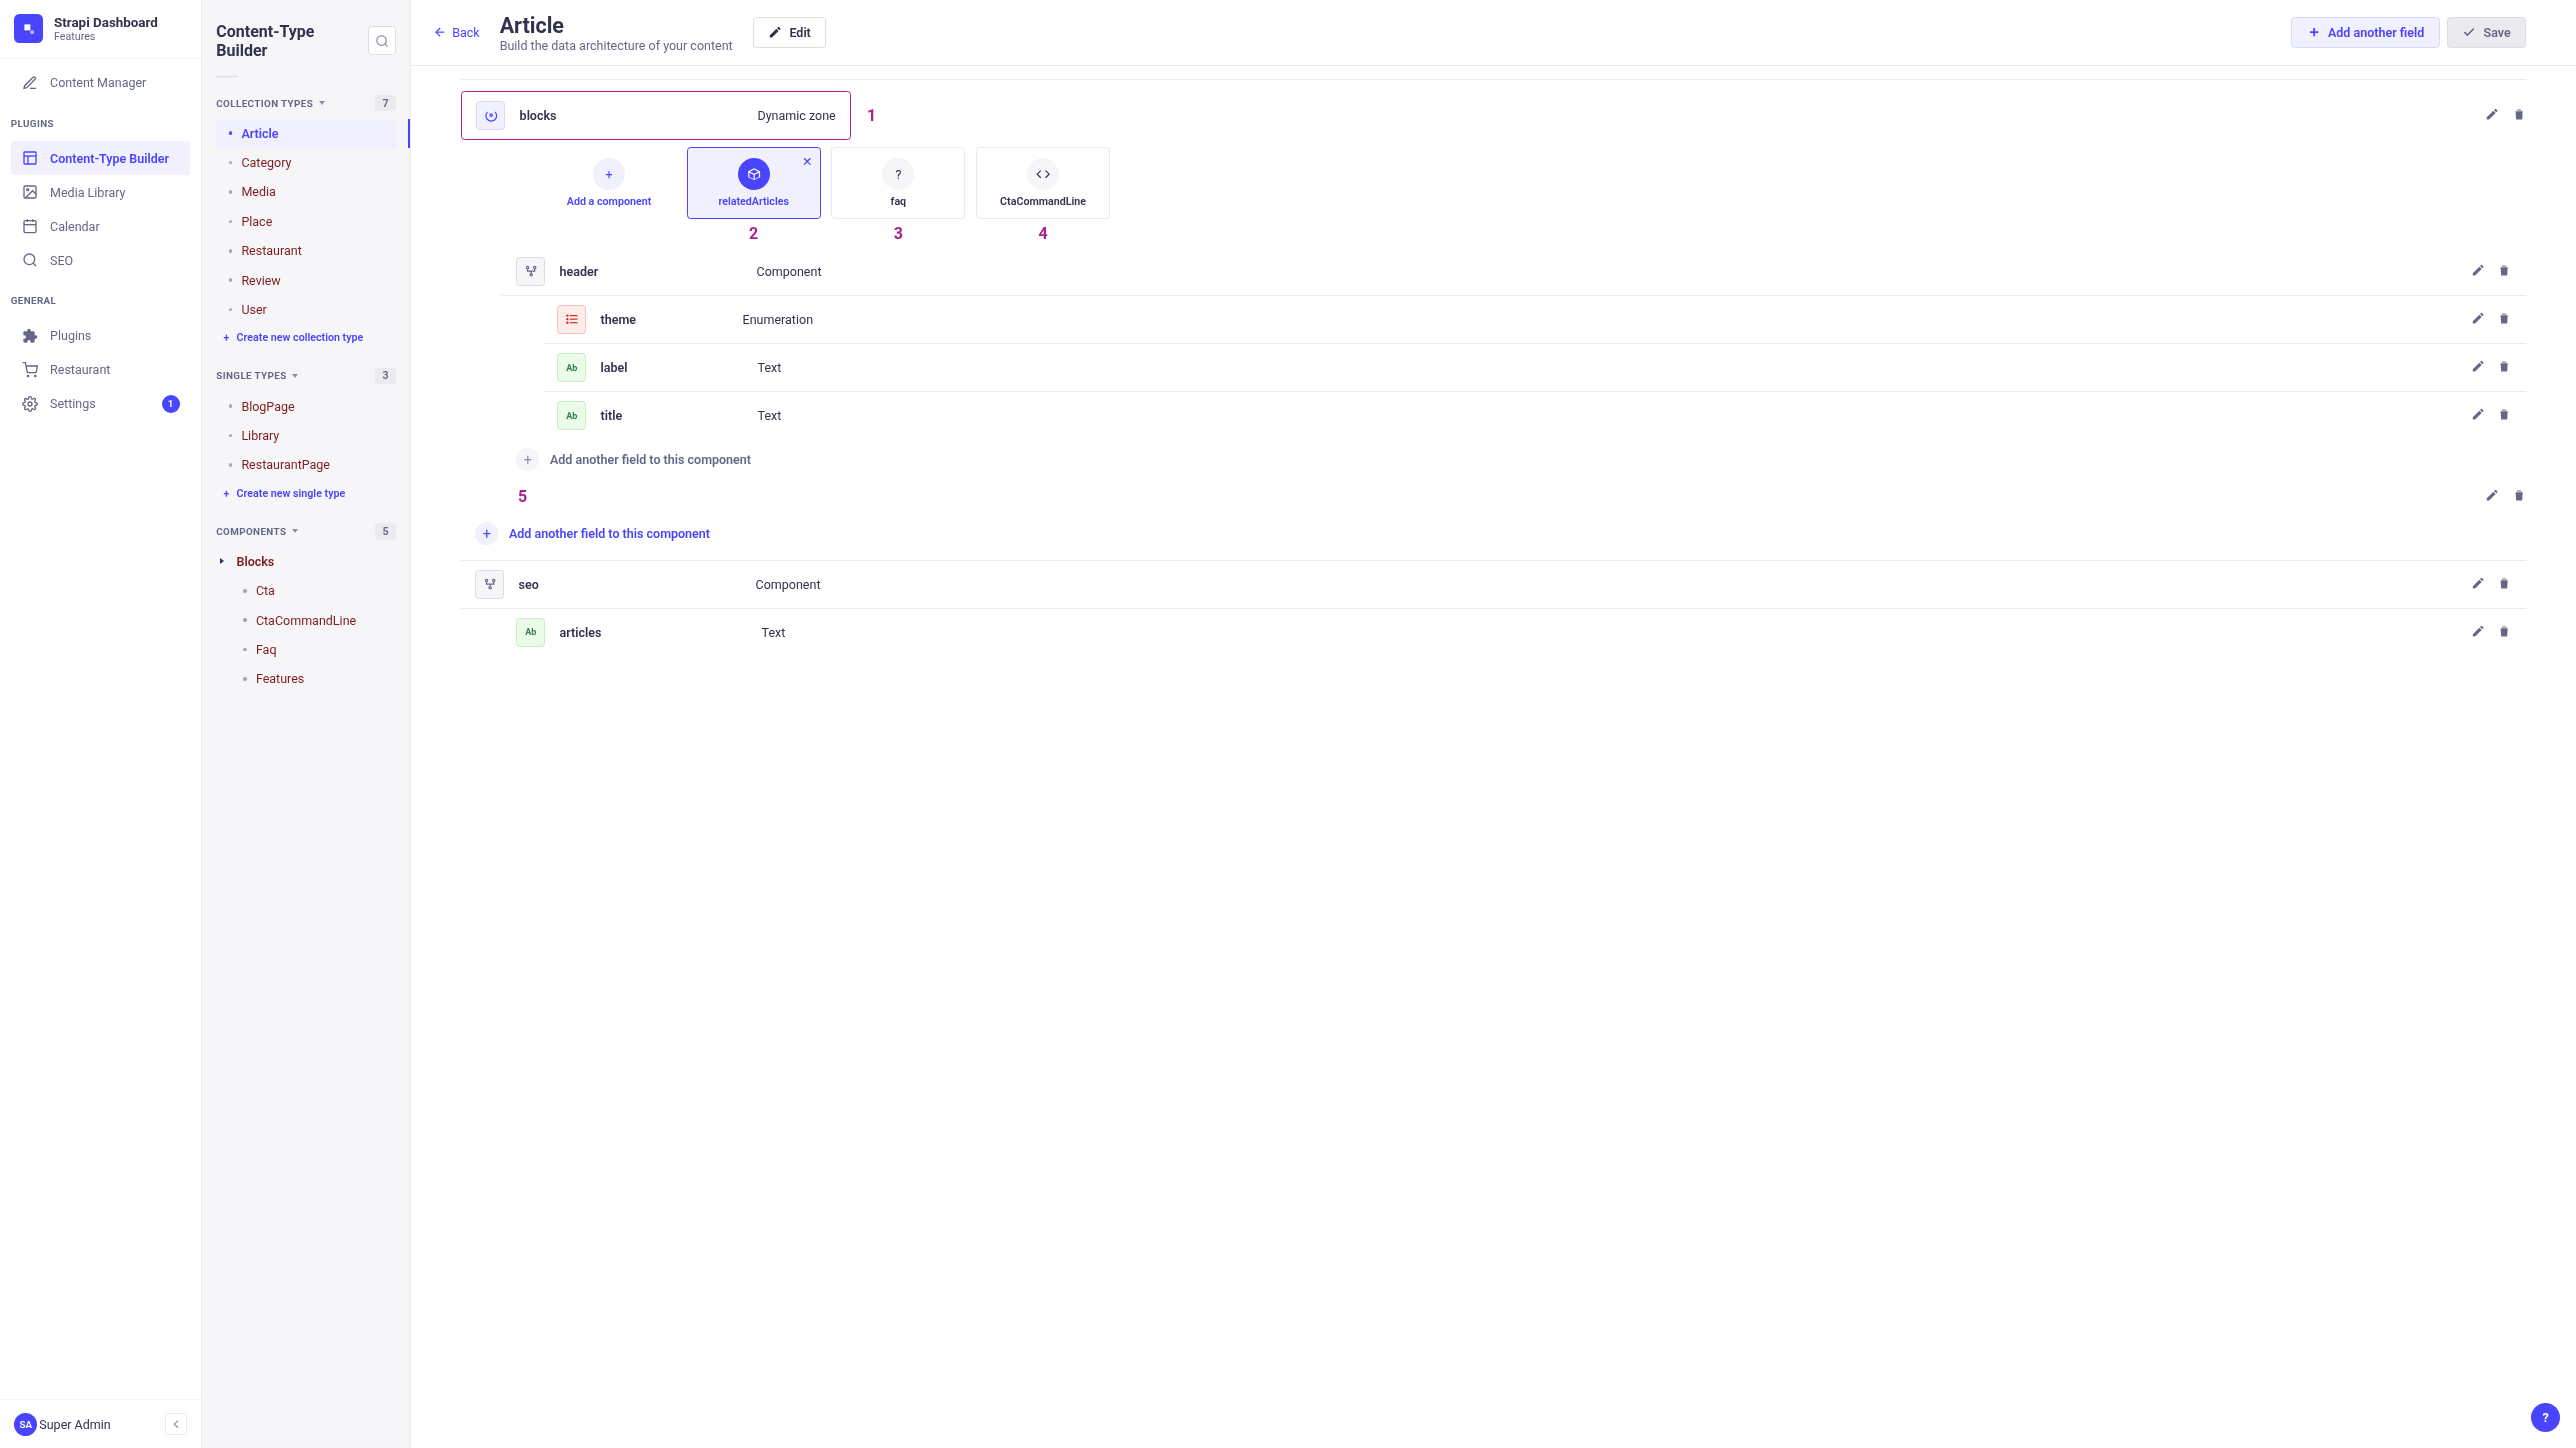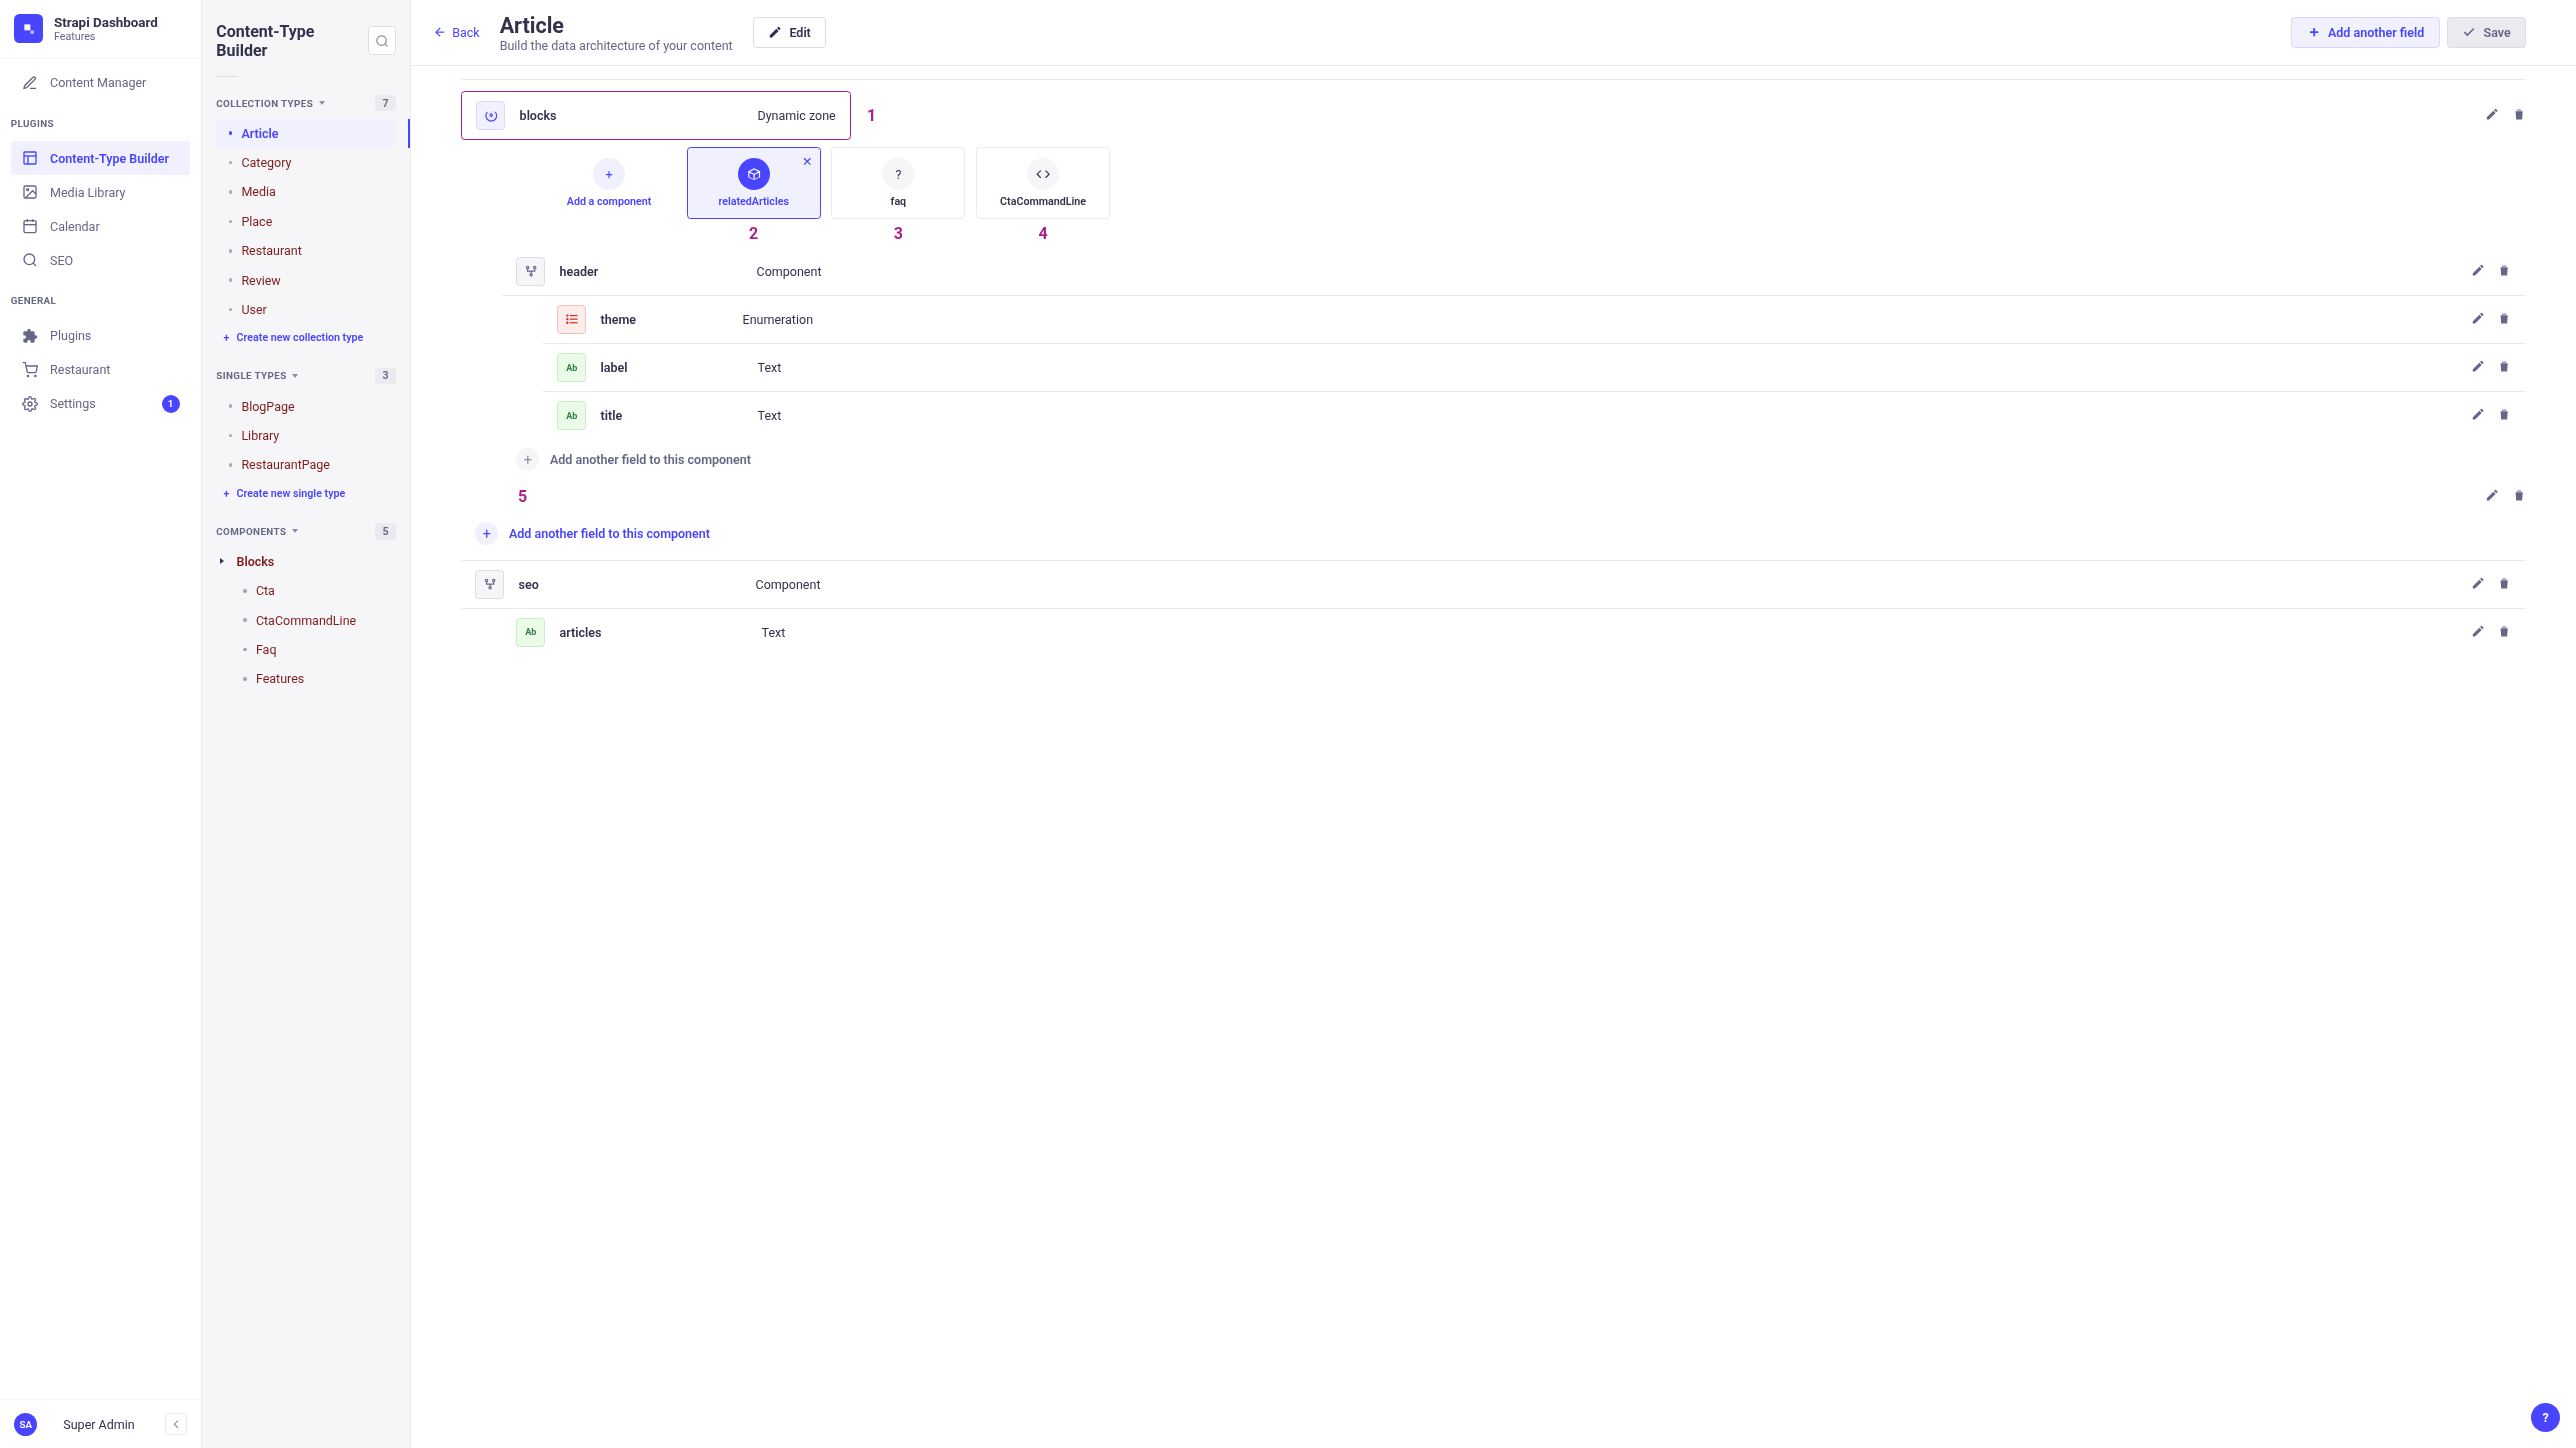--- a/index.html
+++ b/index.html
@@ -11,21 +11,21 @@
 .nav-header { display: flex; align-items: center; padding: 14.3px; gap: 10.7px; border-bottom: 0.9px solid #f6f6f9; }
 .nav-logo { width: 29px; height: 29px; background: #4945ff; border-radius: 5.4px; display:flex; align-items:center; justify-content:center; color:#fff; font-weight:700;}
 .nav-title { font-weight: 700; font-size: 13.4px; }
 .nav-subtitle { font-size: 10.7px; color: #666687; }
 .nav-section { padding: 7.2px 10.7px; }
 .nav-label { font-size: 9.8px; font-weight: 700; color: #666687; letter-spacing: 0.4px; padding: 10.7px 10.7px 5.4px; }
 .nav-item { display: flex; align-items: center; gap: 10.7px; padding: 8px 10.7px; border-radius: 3.6px; color: #666687; cursor: pointer; font-size:12.5px;}
 .nav-item.active { background: #f0f0ff; color: #4945ff; font-weight: 600;}
 .nav-item .icon { width: 18px; height: 18px; display:flex; align-items:center; justify-content:center; }
 .nav-badge { margin-left: auto; background: #4945ff; color: #fff; width: 18px; height: 18px; border-radius: 50%; display:flex; align-items:center; justify-content:center; font-size:9.8px; font-weight:600;}
-.nav-footer { margin-top: auto; padding: 12.5px 14.3px; display: flex; align-items: center; gap: 26px; border-top:0.9px solid #f6f6f9;}
+.nav-footer { margin-top: auto; padding: 12.5px 14.3px; display: flex; align-items: center; gap: 2px; border-top:0.9px solid #f6f6f9;}
 .avatar { width: 23px; height: 23px; border-radius: 50%; background: #4945ff; color: #fff; display:flex; align-items:center; justify-content:center; font-size:9.8px; font-weight:600;}
 .collapse-btn { width: 21.5px; height: 21.5px; border:0.9px solid #eaeaef; border-radius:3.6px; display:flex; align-items:center; justify-content:center; cursor:pointer; color:#8e8ea9;}
 
 
 .subnav { width: 209px; background: #f6f6f9; border-right: 0.9px solid #eaeaef; padding: 21.5px 14.3px; overflow-y:auto;}
 .subnav-header { display:flex; align-items:center; gap:7.2px; margin-bottom: 16px;}
 .subnav-title { font-size: 16px; font-weight: 700; line-height:1.2;}
 .subnav-search { width:29px; height:29px; border:0.9px solid #dcdce4; border-radius:3.6px; background:#fff; display:flex; align-items:center; justify-content:center; cursor:pointer; color:#8e8ea9; margin-left:auto;}
 .subnav-divider { border-top: 0.9px solid #dcdce4; width: 21.5px; margin: 7.2px 0 14.3px;}
 .subnav-group-header { display:flex; align-items:center; gap:5.4px; padding: 3.6px 0; cursor:pointer;}

